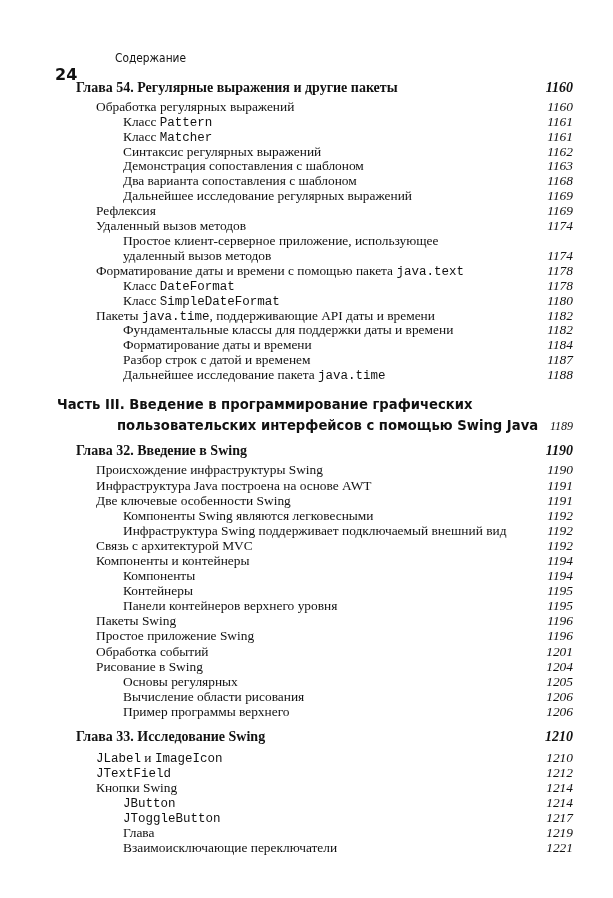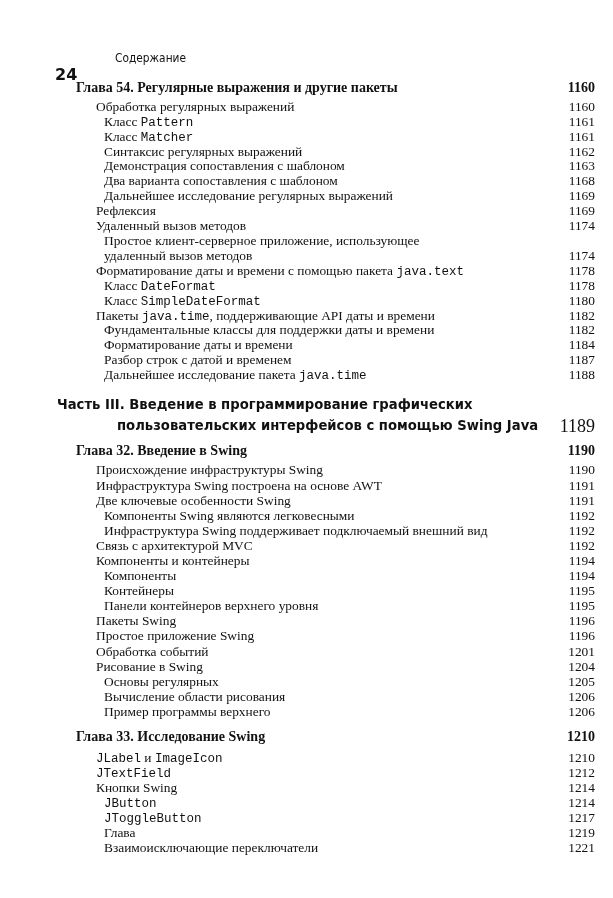--- a/index.html
+++ b/index.html
@@ -3,29 +3,29 @@
 <meta charset="utf-8">
 <style>
   html, body { margin: 0; padding: 0; background: #ffffff; }
   body { width: 613px; height: 898px; position: relative; overflow: hidden; color: #111; }
   .page-header { position: absolute; top: 47px; left: 55px; height: 20px; font-family: "DejaVu Sans", sans-serif; }
   .page-num { position: absolute; left: 0; top: 18px; font-size: 16px; font-weight: bold; }
   .running-title { position: absolute; left: 60px; top: 3px; font-size: 12.5px; transform: scaleX(0.85); transform-origin: left; }
   .toc { position: absolute; left: 0; top: 0; width: 613px; }
   .row { position: absolute; left: 0; width: 613px; font-family: "Liberation Serif", serif; font-size: 13.4px; line-height: 15px; }
   .row .t { position: absolute; white-space: nowrap; }
-  .row .p { position: absolute; right: 18px; text-align: center; }
+  .row .p { position: absolute; right: 40px; text-align: center; font-style: italic; }
   .row.chapter { font-weight: bold; font-size: 14px; }
   .row.chapter .t { left: 76px; }
   .row.l1 .t { left: 96px; }
-  .row.l2 .t { left: 104px; }
+  .row.l2 .t { left: 123px; }
   .row.part { font-family: "DejaVu Sans", sans-serif; font-weight: bold; font-size: 14.2px; line-height: 18px; }
   .row.part .t1 { left: 57px; transform: scaleX(0.93); transform-origin: left; }
   .row.part .t2 { left: 117px; top: 21px; transform: scaleX(0.93); transform-origin: left; }
-  .row.part .p { top: 22px; font-family: "Liberation Serif", serif; font-weight: normal; font-size: 18px; }
+  .row.part .p { top: 22px; font-family: "Liberation Serif", serif; font-weight: normal; font-size: 12px; }
   .mono { font-family: "Liberation Mono", monospace; font-size: 12.5px; }
 </style>
 </head>
 <body>
 
 <div class="page-header">
   <span class="page-num">24</span>
   <span class="running-title">Содержание</span>
 </div>
 
@@ -117,21 +117,21 @@
     </div>
     <div class="row chapter" style="top: 443px;">
       <span class="t"><span>Глава 32. Введение в Swing</span></span>
       <span class="p">1190</span>
     </div>
     <div class="row l1" style="top: 462px;">
       <span class="t"><span>Происхождение инфраструктуры Swing</span></span>
       <span class="p">1190</span>
     </div>
     <div class="row l1" style="top: 478px;">
-      <span class="t"><span>Инфраструктура Swing построена на основе AWT</span></span>
+      <span class="t"><span>Инфраструктура Java построена на основе AWT</span></span>
       <span class="p">1191</span>
     </div>
     <div class="row l1" style="top: 493px;">
       <span class="t"><span>Две ключевые особенности Swing</span></span>
       <span class="p">1191</span>
     </div>
     <div class="row l2" style="top: 508px;">
       <span class="t"><span>Компоненты Swing являются легковесными</span></span>
       <span class="p">1192</span>
     </div>

